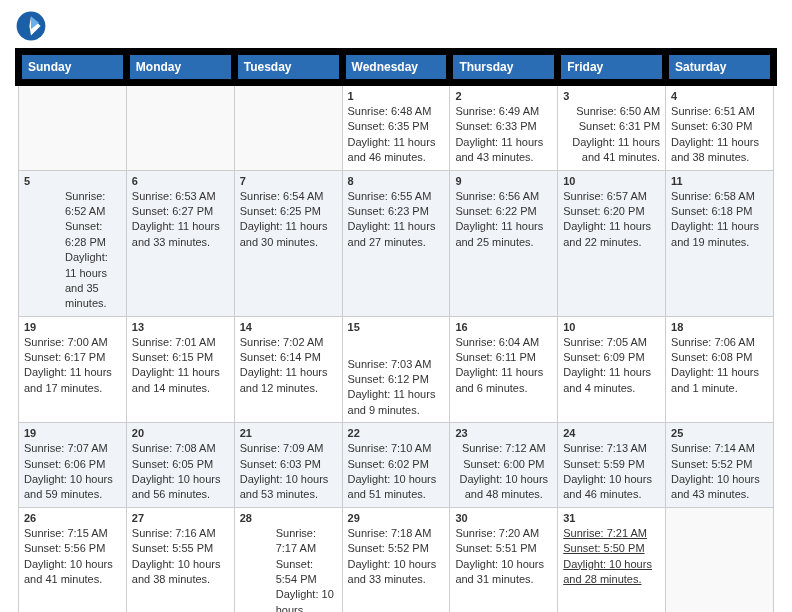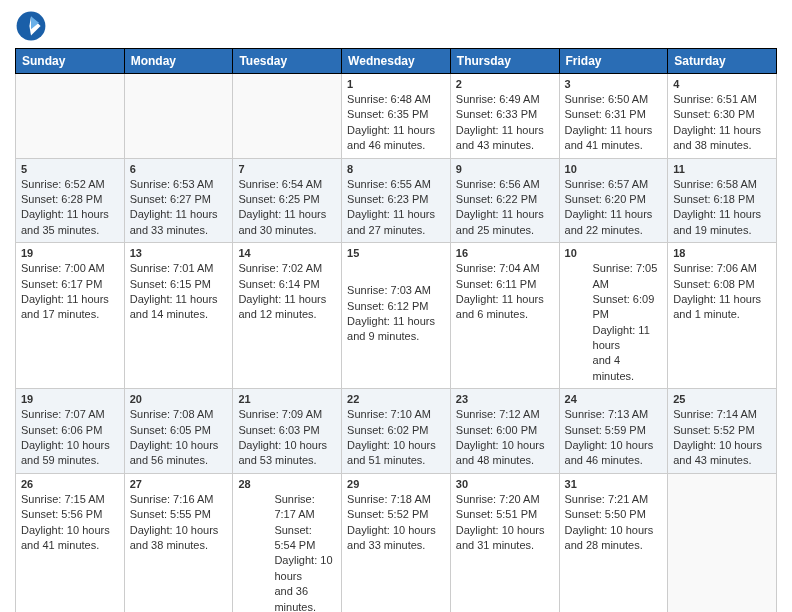--- a/index.html
+++ b/index.html
@@ -62,21 +62,21 @@
       border-collapse: collapse;
       table-layout: fixed;
     }
     thead tr th {
       background-color: #2a6db5;
       color: #fff;
       text-align: left;
       padding: 5px 6px;
       font-size: 12px;
       font-weight: bold;
-      border: 1px solid #000000;
+      border: 7px solid #000000;
     }
     tbody tr td {
       border: 1px solid #ccc;
       vertical-align: top;
       padding: 4px 5px;
       font-size: 10px;
       color: #333;
       height: 80px;
       background: #fff;
     }
@@ -145,37 +145,37 @@
           </td>
           <td>
             <span class="day-number">2</span>
             <div class="day-info" style="white-space: pre-line;">Sunrise: 6:49 AM
 Sunset: 6:33 PM
 Daylight: 11 hours
 and 43 minutes.</div>
           </td>
           <td>
             <span class="day-number">3</span>
-            <div class="day-info" style="white-space: pre-line;">Sunrise: 6:50 AM
+            <div class="day-info" style="white-space: pre-line; text-align: right;">Sunrise: 6:50 AM
 Sunset: 6:31 PM
 Daylight: 11 hours
 and 41 minutes.</div>
           </td>
           <td>
             <span class="day-number">4</span>
             <div class="day-info" style="white-space: pre-line;">Sunrise: 6:51 AM
 Sunset: 6:30 PM
 Daylight: 11 hours
 and 38 minutes.</div>
           </td>
         </tr>
         <tr>
           <td>
             <span class="day-number">5</span>
-            <div class="day-info" style="white-space: pre-line;">Sunrise: 6:52 AM
+            <div class="day-info" style="white-space: pre-line; margin-left: 41px;">Sunrise: 6:52 AM
 Sunset: 6:28 PM
 Daylight: 11 hours
 and 35 minutes.</div>
           </td>
           <td>
             <span class="day-number">6</span>
             <div class="day-info" style="white-space: pre-line;">Sunrise: 6:53 AM
 Sunset: 6:27 PM
 Daylight: 11 hours
 and 33 minutes.</div>
@@ -240,28 +240,28 @@
           </td>
           <td>
             <span class="day-number">15</span>
             <div class="day-info" style="white-space: pre-line; margin-top: 24px;">Sunrise: 7:03 AM
 Sunset: 6:12 PM
 Daylight: 11 hours
 and 9 minutes.</div>
           </td>
           <td>
             <span class="day-number">16</span>
-            <div class="day-info" style="white-space: pre-line;">Sunrise: 7:04 AM
+            <div class="day-info" style="white-space: pre-line;">Sunrise: 6:04 AM
 Sunset: 6:11 PM
 Daylight: 11 hours
 and 6 minutes.</div>
           </td>
           <td>
             <span class="day-number">10</span>
-            <div class="day-info" style="white-space: pre-line; margin-left: 28px;">Sunrise: 7:05 AM
+            <div class="day-info" style="white-space: pre-line;">Sunrise: 7:05 AM
 Sunset: 6:09 PM
 Daylight: 11 hours
 and 4 minutes.</div>
           </td>
           <td>
             <span class="day-number">18</span>
             <div class="day-info" style="white-space: pre-line;">Sunrise: 7:06 AM
 Sunset: 6:08 PM
 Daylight: 11 hours
 and 1 minute.</div>
@@ -291,21 +291,21 @@
           </td>
           <td>
             <span class="day-number">22</span>
             <div class="day-info" style="white-space: pre-line;">Sunrise: 7:10 AM
 Sunset: 6:02 PM
 Daylight: 10 hours
 and 51 minutes.</div>
           </td>
           <td>
             <span class="day-number">23</span>
-            <div class="day-info" style="white-space: pre-line;">Sunrise: 7:12 AM
+            <div class="day-info" style="white-space: pre-line; text-align: center;">Sunrise: 7:12 AM
 Sunset: 6:00 PM
 Daylight: 10 hours
 and 48 minutes.</div>
           </td>
           <td>
             <span class="day-number">24</span>
             <div class="day-info" style="white-space: pre-line;">Sunrise: 7:13 AM
 Sunset: 5:59 PM
 Daylight: 10 hours
 and 46 minutes.</div>
@@ -349,21 +349,21 @@
           </td>
           <td>
             <span class="day-number">30</span>
             <div class="day-info" style="white-space: pre-line;">Sunrise: 7:20 AM
 Sunset: 5:51 PM
 Daylight: 10 hours
 and 31 minutes.</div>
           </td>
           <td>
             <span class="day-number">31</span>
-            <div class="day-info" style="white-space: pre-line;">Sunrise: 7:21 AM
+            <div class="day-info" style="white-space: pre-line; text-decoration: underline;">Sunrise: 7:21 AM
 Sunset: 5:50 PM
 Daylight: 10 hours
 and 28 minutes.</div>
           </td>
           <td class="empty"></td>
         </tr>
       </tbody>
   </table>
 </div>
 

